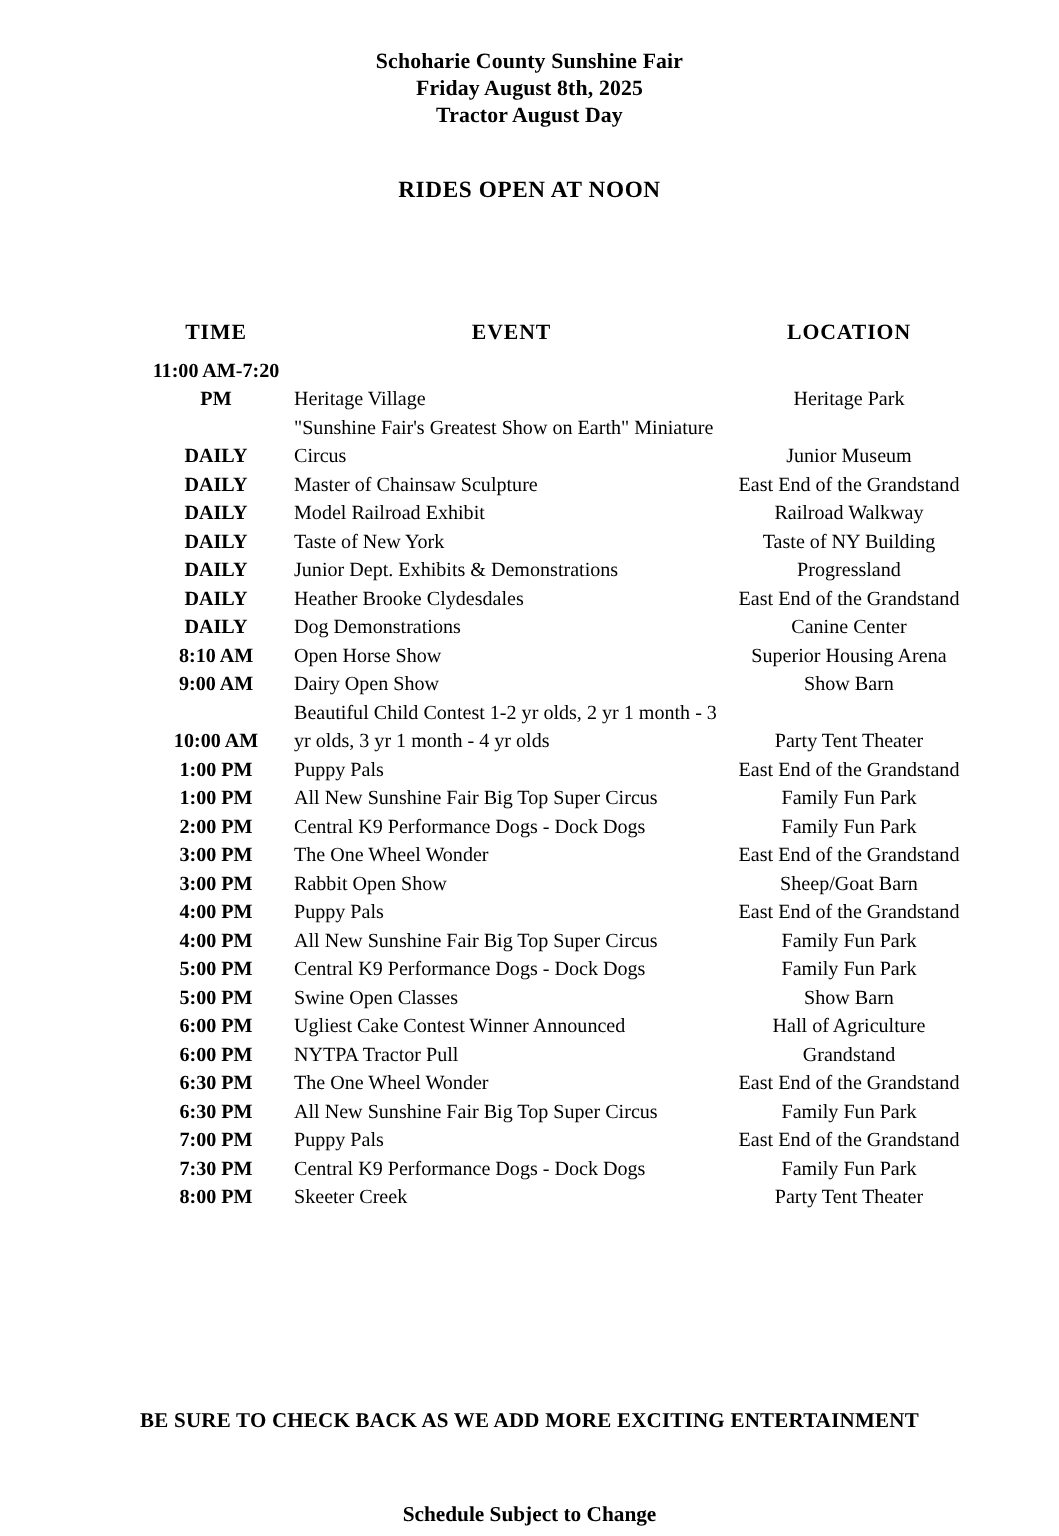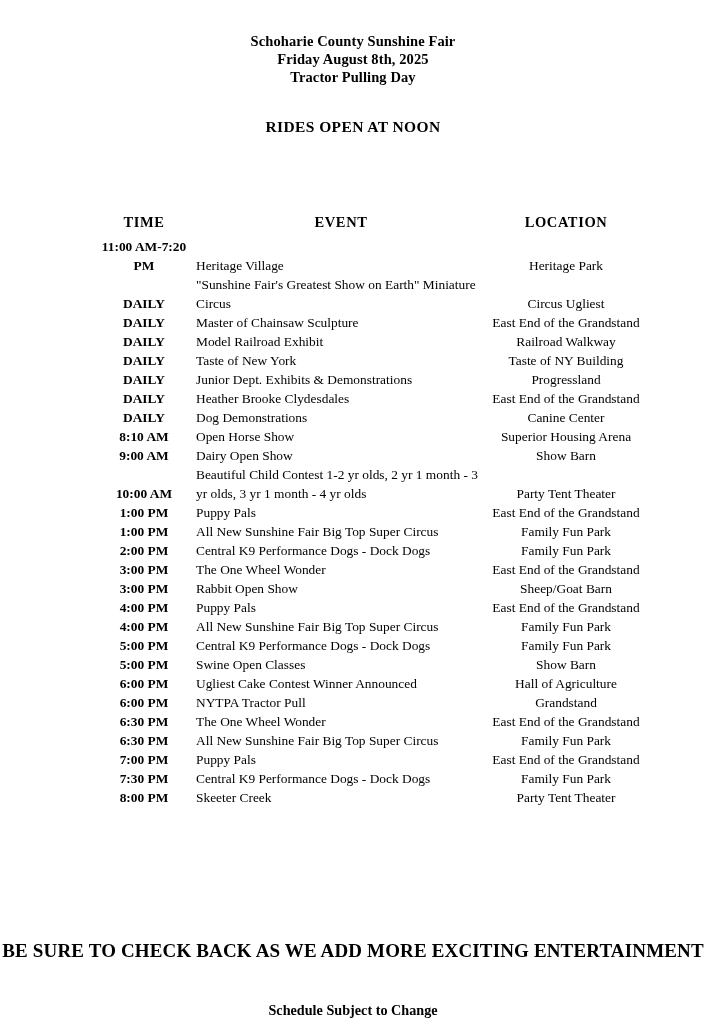--- a/index.html
+++ b/index.html
@@ -87,21 +87,21 @@
   }
 
   
   .footer-main {
     position: absolute;
     left: 0;
     right: 0;
     top: 940px;
     text-align: center;
     font-weight: bold;
-    font-size: 19px;
+    font-size: 14px;
     letter-spacing: 0.15px;
   }
   .footer-sub {
     position: absolute;
     left: 0;
     right: 0;
     top: 988px;
     text-align: center;
     font-weight: bold;
     font-size: 14.2px;
@@ -109,21 +109,21 @@
   }
 </style>
 </head>
 <body>
 
 <div class="page">
 
   <div class="header">
     <div class="hline">Schoharie County Sunshine Fair</div>
     <div class="hline">Friday August 8th, 2025</div>
-    <div class="hline">Tractor Pulling Day</div>
+    <div class="hline">Tractor August Day</div>
   </div>
 
   <div class="rides-banner">RIDES OPEN AT NOON</div>
 
   <div class="table-wrap">
     <table class="schedule">
       <colgroup>
         <col class="c-time">
         <col class="c-event">
         <col class="c-loc">
@@ -137,21 +137,21 @@
       </thead>
       <tbody id="schedule-body">
           <tr>
             <td class="time">11:00 AM-7:20 PM</td>
             <td class="event">Heritage Village</td>
             <td class="loc">Heritage Park</td>
           </tr>
           <tr>
             <td class="time">DAILY</td>
             <td class="event">"Sunshine Fair's Greatest Show on Earth" Miniature Circus</td>
-            <td class="loc">Circus Ugliest</td>
+            <td class="loc">Junior Museum</td>
           </tr>
           <tr>
             <td class="time">DAILY</td>
             <td class="event">Master of Chainsaw Sculpture</td>
             <td class="loc">East End of the Grandstand</td>
           </tr>
           <tr>
             <td class="time">DAILY</td>
             <td class="event">Model Railroad Exhibit</td>
             <td class="loc">Railroad Walkway</td>

